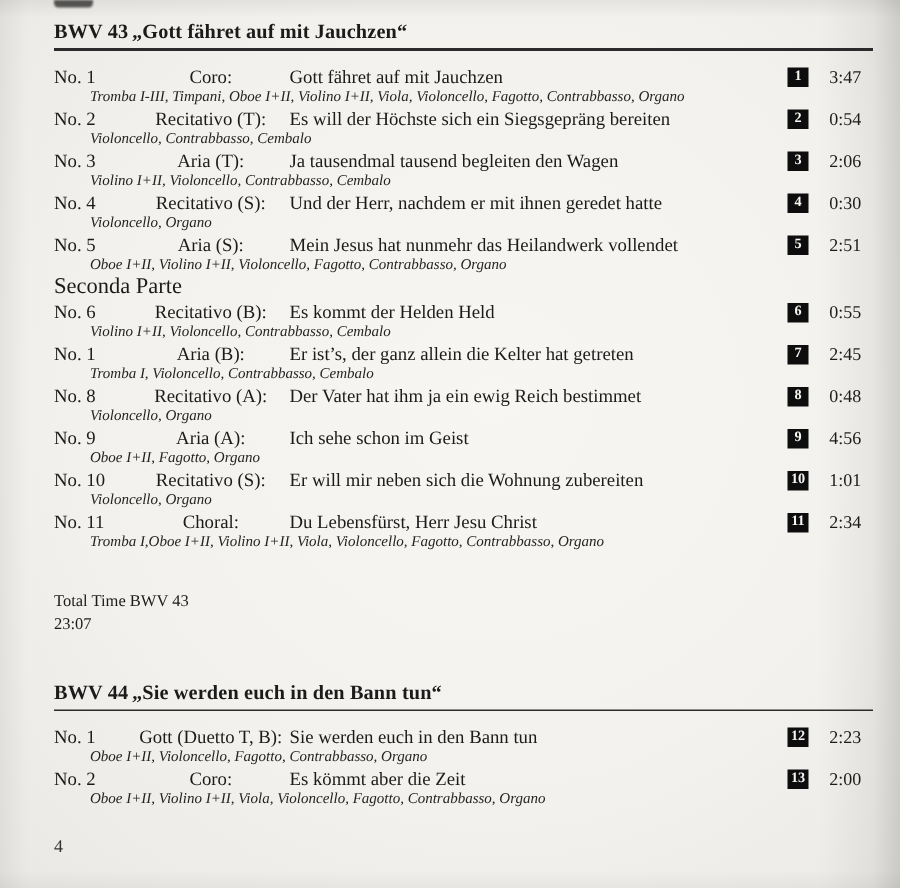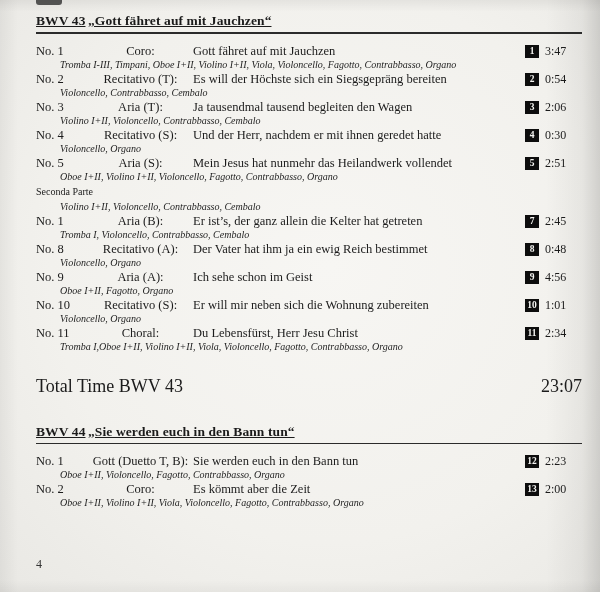--- a/index.html
+++ b/index.html
@@ -17,51 +17,50 @@
   .content{
     position:absolute; top:13px; left:36px; right:18px;
   }
   .scan-artifact{
     position:absolute; left:36px; top:0; width:26px; height:5px;
     background:rgba(35,35,35,0.75); border-radius:0 0 3px 3px; filter:blur(0.6px);
   }
   .section-header{
     display:flex; font-weight:bold; font-size:13.5px; line-height:16px;
     letter-spacing:0.1px;
-    text-decoration:underline;
   }
   .bwv-number{ width:52px; flex:0 0 auto; }
   .section-title{ flex:1; }
   .section-rule{
     border:none; height:1.5px; background:#2b2b2b;
     margin:3px 0 10px 0;
   }
   .section + .section{ margin-top:30px; }
   .track-row{ margin-bottom:1px; }
   .track-main{ display:flex; font-size:12.5px; line-height:15px; }
   .col-no{ width:52px; flex:0 0 auto; }
   .col-type{ width:105px; flex:0 0 auto; white-space:nowrap;text-align:center; }
   .col-title{ flex:1 1 auto; white-space:nowrap; overflow:hidden; }
   .col-badge{ width:20px; flex:0 0 auto; display:flex; align-items:center; }
   .badge{
     display:inline-block; width:14px; height:13px;
     background:#0d0d0d; color:#f5f5f2;
     font-size:9.5px; font-weight:bold; line-height:13px; text-align:center;
   }
-  .col-time{ width:37px; flex:0 0 auto; text-align:left; font-size:12px; }
+  .col-time{ width:37px; flex:0 0 auto; text-align:center; font-size:12px; }
   .track-instruments{
     margin-left:24px; font-style:italic; font-size:10px; line-height:12px;
     color:#242424; white-space:nowrap; overflow:hidden;
   }
   .group-heading{
-    font-size:10px; line-height:15px; margin-bottom:2px;
+    font-size:15px; line-height:15px; margin-bottom:2px;
   }
   .total-row{
     display:flex; justify-content:space-between;
-    font-size:18px; line-height:15px; margin-top:26px;
+    font-size:11px; line-height:15px; margin-top:26px;flex-direction:column;
   }
   .page-number{
     position:absolute; left:36px; top:557px; font-size:12px; color:#333;
   }
 </style>
 </head>
 <body>
 
 <div class="scan-artifact"></div>
 
@@ -128,20 +127,29 @@
       <span class="col-title">Mein Jesus hat nunmehr das Heilandwerk vollendet</span>
       <span class="col-badge">
               <span class="badge">5</span>
             </span>
       <span class="col-time">2:51</span>
     </div>
     <div class="track-instruments">Oboe I+II, Violino I+II, Violoncello, Fagotto, Contrabbasso, Organo</div>
   </div>
         <div class="group-heading">Seconda Parte</div>
         <div class="track-row">
+    <div class="track-main">
+      <span class="col-no">No. 6</span>
+      <span class="col-type">Recitativo (B):</span>
+      <span class="col-title">Es kommt der Helden Held</span>
+      <span class="col-badge">
+              <span class="badge">6</span>
+            </span>
+      <span class="col-time">0:55</span>
+    </div>
     <div class="track-instruments">Violino I+II, Violoncello, Contrabbasso, Cembalo</div>
   </div>
         <div class="track-row">
     <div class="track-main">
       <span class="col-no">No. 1</span>
       <span class="col-type">Aria (B):</span>
       <span class="col-title">Er ist’s, der ganz allein die Kelter hat getreten</span>
       <span class="col-badge">
               <span class="badge">7</span>
             </span>

